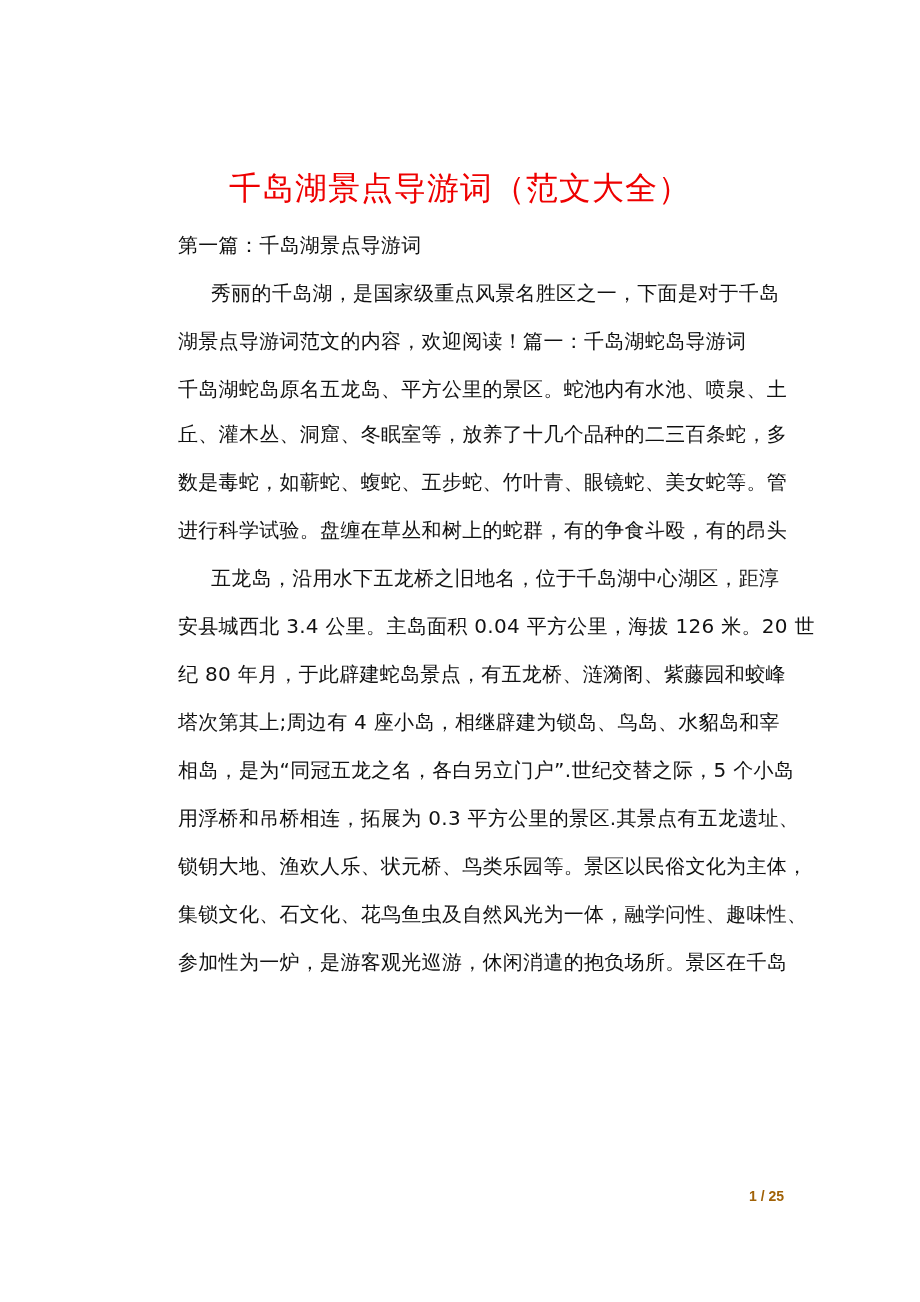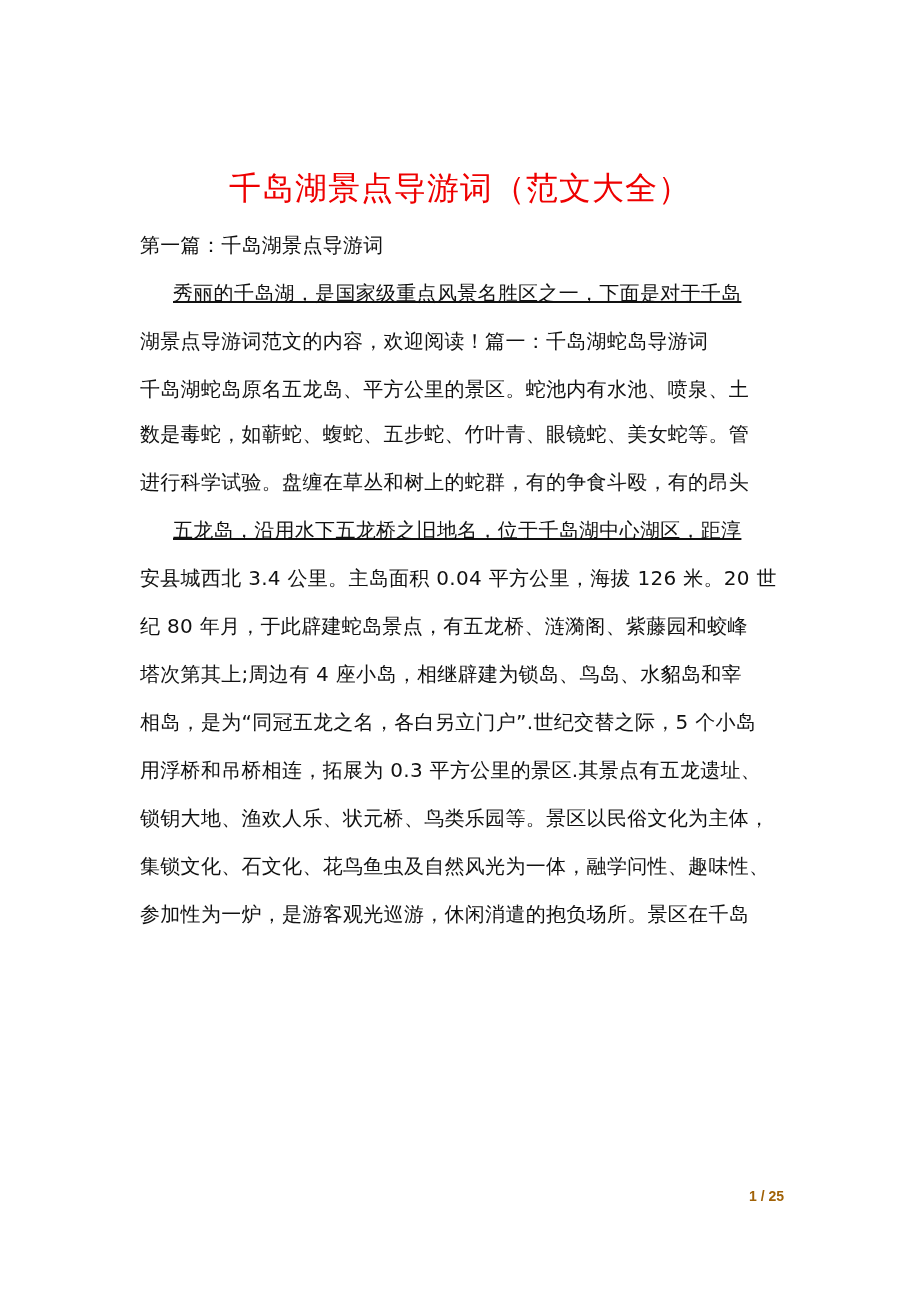--- a/index.html
+++ b/index.html
@@ -41,24 +41,24 @@
       top: 229px;
       width: 660px;
     }
     .line {
       font-size: 20px;
       height: 48px;
       line-height: 32px;
       white-space: nowrap;
       letter-spacing: 0.3px;
       font-family: "DejaVu Sans", "Liberation Sans", sans-serif;
+      margin-left: 38px;
     }
     .indent {
       padding-left: 33px;
-      text-decoration: underline;
     }
     .page-number {
       position: absolute;
       left: 740px;
       top: 1188px;
       width: 44px;
       text-align: right;
       font-size: 14px;
       font-weight: bold;
       font-family: "Liberation Sans", "DejaVu Sans", sans-serif;
@@ -69,20 +69,21 @@
 <body>
 
 <div class="page">
   <h1 class="title">千岛湖景点导游词（范文大全）</h1>
 
   <div class="content">
     <div class="line">第一篇：千岛湖景点导游词</div>
     <div class="line indent">秀丽的千岛湖，是国家级重点风景名胜区之一，下面是对于千岛</div>
     <div class="line">湖景点导游词范文的内容，欢迎阅读！篇一：千岛湖蛇岛导游词</div>
     <div class="line" style="height:45px">千岛湖蛇岛原名五龙岛、平方公里的景区。蛇池内有水池、喷泉、土</div>
+    <div class="line">丘、灌木丛、洞窟、冬眠室等，放养了十几个品种的二三百条蛇，多</div>
     <div class="line">数是毒蛇，如蕲蛇、蝮蛇、五步蛇、竹叶青、眼镜蛇、美女蛇等。管</div>
     <div class="line">进行科学试验。盘缠在草丛和树上的蛇群，有的争食斗殴，有的昂头</div>
     <div class="line indent">五龙岛，沿用水下五龙桥之旧地名，位于千岛湖中心湖区，距淳</div>
     <div class="line">安县城西北 3.4 公里。主岛面积 0.04 平方公里，海拔 126 米。20 世</div>
     <div class="line">纪 80 年月，于此辟建蛇岛景点，有五龙桥、涟漪阁、紫藤园和蛟峰</div>
     <div class="line">塔次第其上;周边有 4 座小岛，相继辟建为锁岛、鸟岛、水貂岛和宰</div>
     <div class="line">相岛，是为“同冠五龙之名，各白另立门户”.世纪交替之际，5 个小岛</div>
     <div class="line">用浮桥和吊桥相连，拓展为 0.3 平方公里的景区.其景点有五龙遗址、</div>
     <div class="line">锁钥大地、渔欢人乐、状元桥、鸟类乐园等。景区以民俗文化为主体，</div>
     <div class="line">集锁文化、石文化、花鸟鱼虫及自然风光为一体，融学问性、趣味性、</div>

